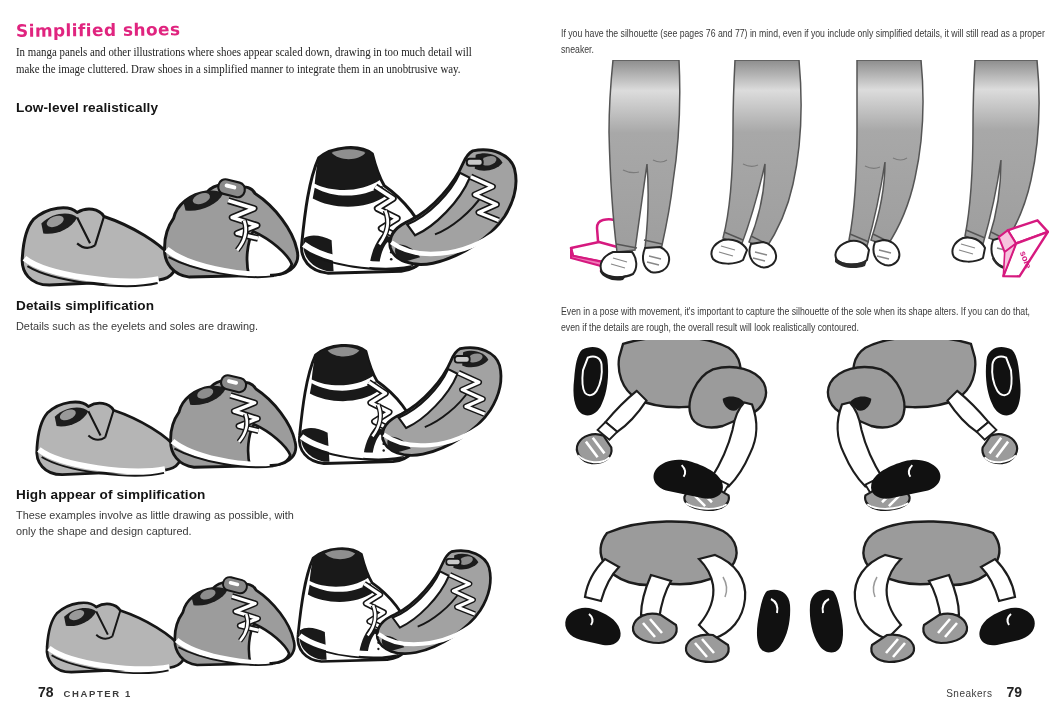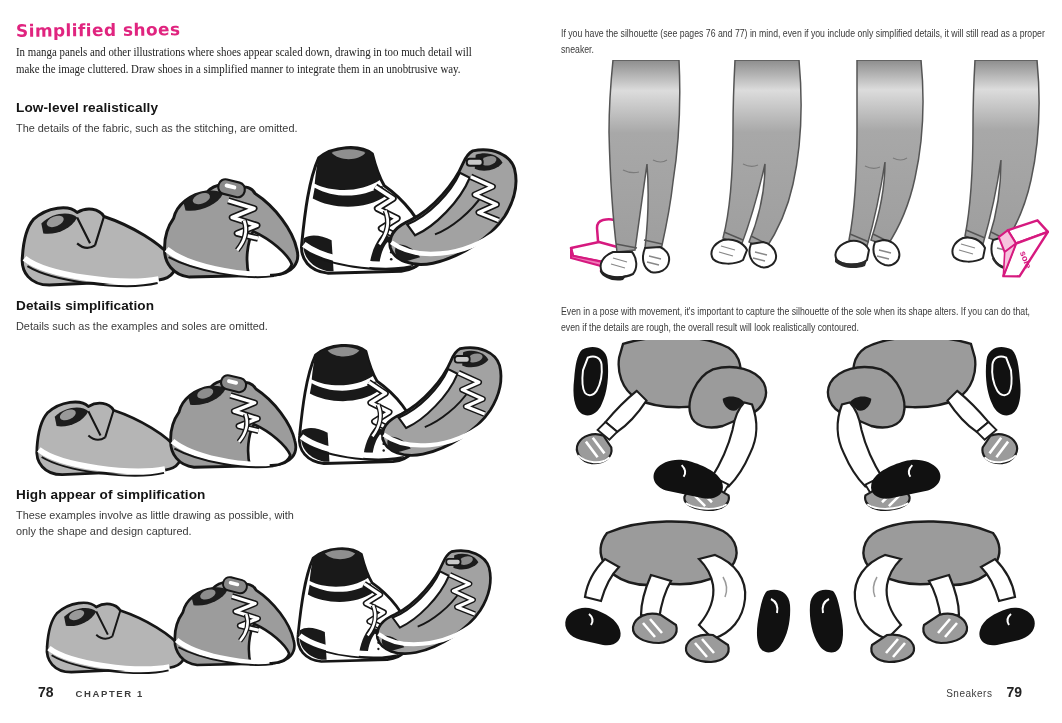--- a/index.html
+++ b/index.html
@@ -12,21 +12,21 @@
   .title{font-size:17px;font-weight:bold;color:#e0247f;letter-spacing:.4px;
          font-family:"DejaVu Sans",sans-serif;transform:rotate(-.6deg)}
   .intro{font-family:"Liberation Serif",serif;font-size:12.8px;line-height:1.36;color:#222;
          width:562px;transform:scaleX(.85);transform-origin:0 0}
   .sec-h{font-size:13.6px;font-weight:bold;color:#141414;letter-spacing:.1px}
   .cap{font-size:10.9px;color:#3a3a3a;line-height:1.45}
   .squeeze{width:606px;transform:scaleX(.8);transform-origin:0 0}
   .cap3{width:292px}
   .footer{font-size:10px;color:#333}
   .pgnum{font-weight:bold;font-size:14px;color:#222}
-  .chap{font-weight:bold;font-size:9.5px;letter-spacing:1.6px;color:#3d3d3d;margin-left:22px}
+  .chap{font-weight:bold;font-size:9.5px;letter-spacing:1.6px;color:#3d3d3d;margin-left:10px}
   .sect-lbl{font-size:10px;color:#3d3d3d;letter-spacing:.5px;margin-right:14px}
   .r-footer{right:40px;}
   svg{display:block}
 </style>
 </head>
 <body>
 
 <svg width="0" height="0" style="position:absolute" aria-hidden="true">
 <defs>
   <linearGradient id="legGrad" x1="0" y1="0" x2="0" y2="1">
@@ -147,30 +147,29 @@
     </g>
   </g>
 </defs>
 </svg>
 
 <div class="page" id="left-page">
   <div class="abs title" style="left:16px;top:20px">Simplified shoes</div>
   <div class="abs intro" style="left:16px;top:44px">In manga panels and other illustrations where shoes appear scaled down, drawing in too much detail will make the image cluttered. Draw shoes in a simplified manner to integrate them in an unobtrusive way.</div>
 
   <div class="abs sec-h" style="left:16px;top:100px">Low-level realistically</div>
-  <div class="abs cap" style="left:16px;top:121px">The details of the fabric, such as the stitching, are omitted.</div>
   <svg class="abs" style="left:4px;top:129px" width="522" height="167" viewBox="0 0 522 168">
     <use href="#shoe-slipon" transform="translate(6,70)"></use>
     <use href="#shoe-lowtop" transform="translate(150,44)"></use>
     <use href="#shoe-hightop" transform="translate(284,12)"></use>
     <use href="#shoe-runner" transform="translate(372,14)"></use>
   </svg>
 
   <div class="abs sec-h" style="left:16px;top:298px">Details simplification</div>
-  <div class="abs cap" style="left:16px;top:319px">Details such as the examples and soles are omitted.</div>
+  <div class="abs cap" style="left:16px;top:319px">Details such as the eyelets and soles are drawing.</div>
   <svg class="abs" style="left:4px;top:328px" width="522" height="157" viewBox="0 0 522 168">
     <use href="#shoe-slipon" transform="translate(6,70)"></use>
     <use href="#shoe-lowtop" transform="translate(150,44)"></use>
     <use href="#shoe-hightop" transform="translate(284,12)"></use>
     <use href="#shoe-runner" transform="translate(372,14)"></use>
   </svg>
 
   <div class="abs sec-h" style="left:16px;top:487px">High appear of simplification</div>
   <div class="abs cap cap3" style="left:16px;top:508px">These examples involve as little drawing as possible, with only the shape and design captured.</div>
   <svg class="abs" style="left:4px;top:532px" width="522" height="150" viewBox="0 0 522 168">

